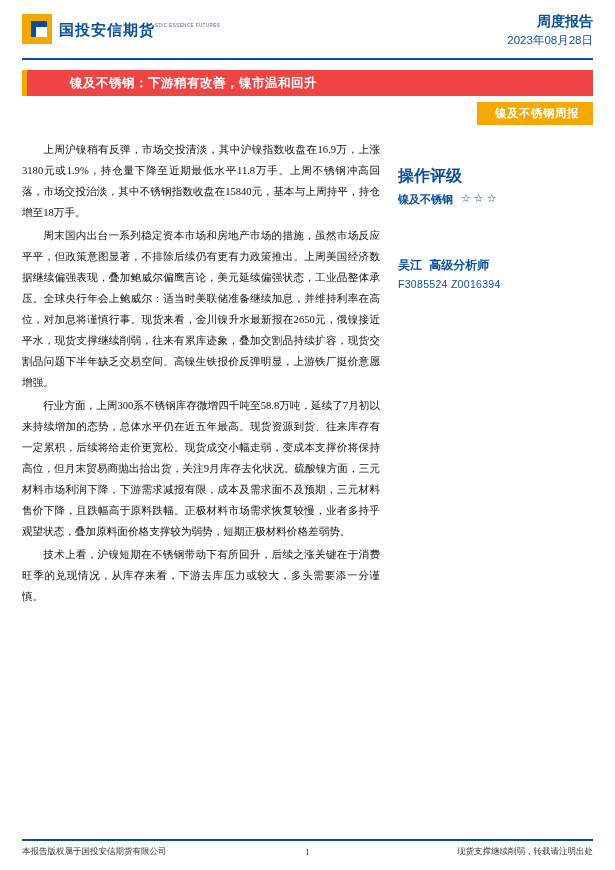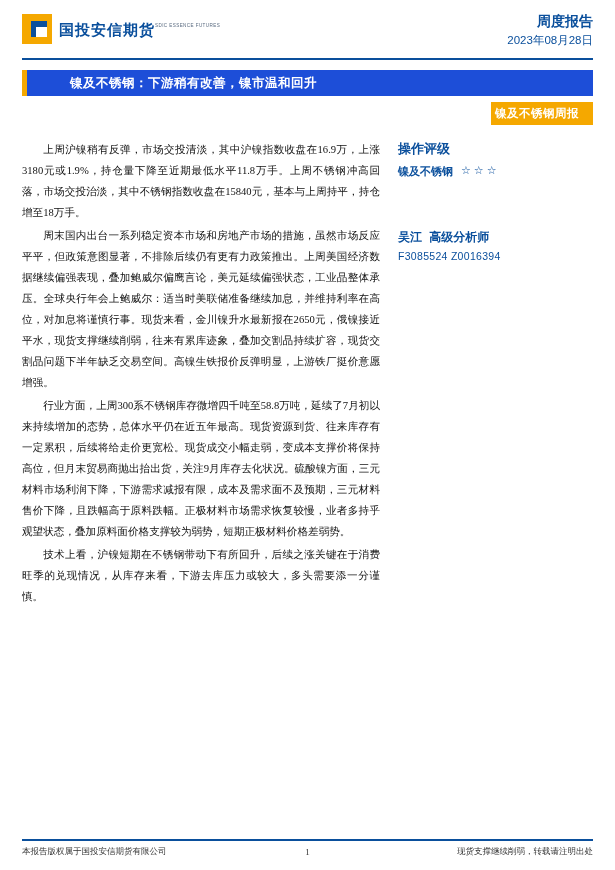--- a/index.html
+++ b/index.html
@@ -106,21 +106,21 @@
     right: 22px;
     bottom: 2px;
     height: 2px;
     background: #0a4f9c;
   }
 
   
   .titlebar {
     margin: 8px 22px 0 22px;
     height: 26px;
-    background: #1d4ed8;
+    background: #ef4444;
     position: relative;
   }
   .titlebar .bar-accent {
     position: absolute;
     left: 0;
     top: 0;
     width: 5px;
     height: 26px;
     background: #f5a800;
   }
@@ -141,21 +141,21 @@
     margin: 6px 22px 0 22px;
     display: flex;
     justify-content: flex-end;
   }
   .tag {
     background: #f5a800;
     color: #ffffff;
     font-family: "Liberation Sans", sans-serif;
     font-size: 11.5px;
     font-weight: bold;
-    padding: 4px 14px 4px 4px;
+    padding: 4px 14px 4px 18px;
     letter-spacing: 0.5px;
     text-align: center;
   }
 
   
   .content {
     margin: 14px 22px 0 22px;
     display: flex;
     align-items: flex-start;
   }
@@ -180,25 +180,26 @@
     text-justify: inter-ideograph;
     margin: 0 0 2px 0;
     text-indent: 2em;
   }
   .para.first {
     text-indent: 2em;
   }
 
   
   .rc-heading {
-    font-family: Liberation Sans, sans-serif;
-    font-size: 13px;
+    font-family: Liberation Mono, monospace;
+    font-size: 16px;
     font-weight: bold;
     color: #0a4f9c;
     line-height: 20px;
+    margin-top: 28px;
   }
   .rc-rating-row {
     display: flex;
     align-items: center;
     line-height: 20px;
     margin-top: 2px;
   }
   .rc-rating-name {
     font-family: "Liberation Sans", sans-serif;
     font-size: 11px;

